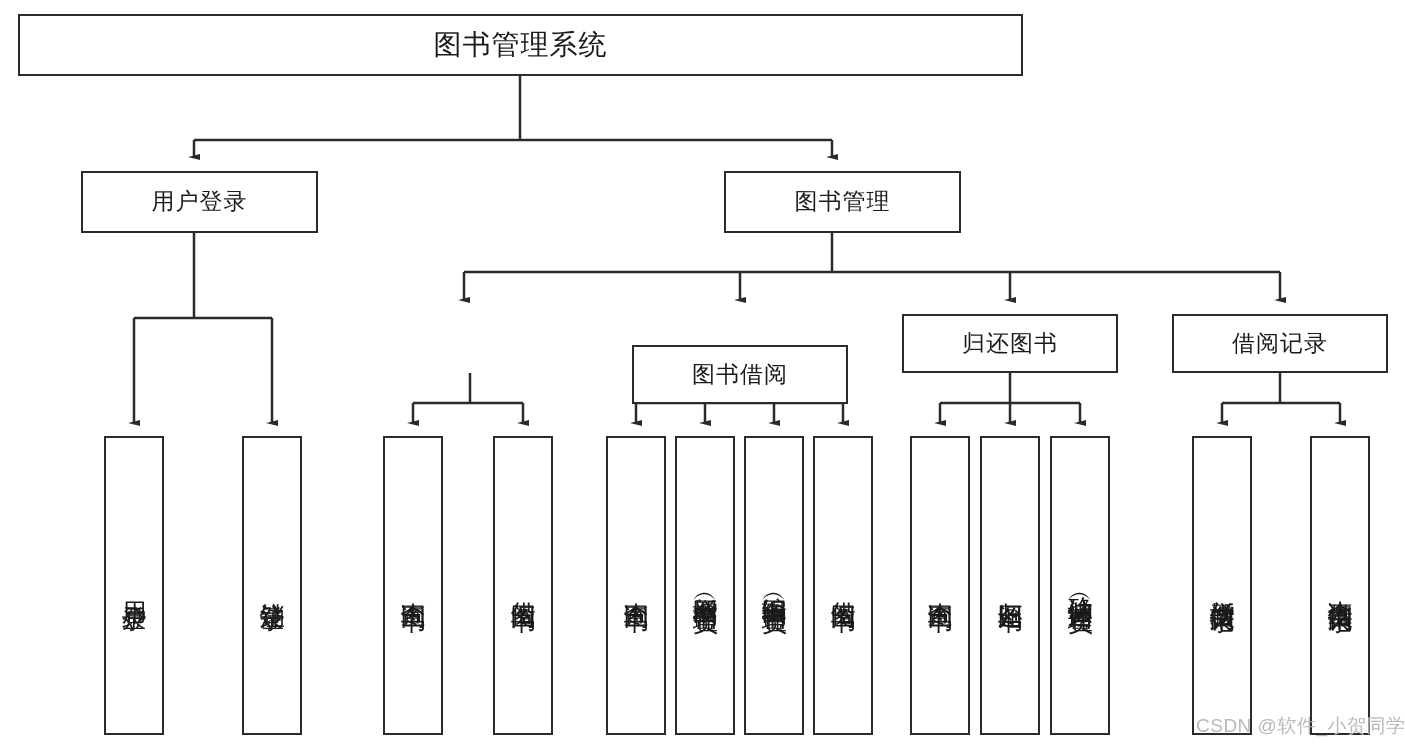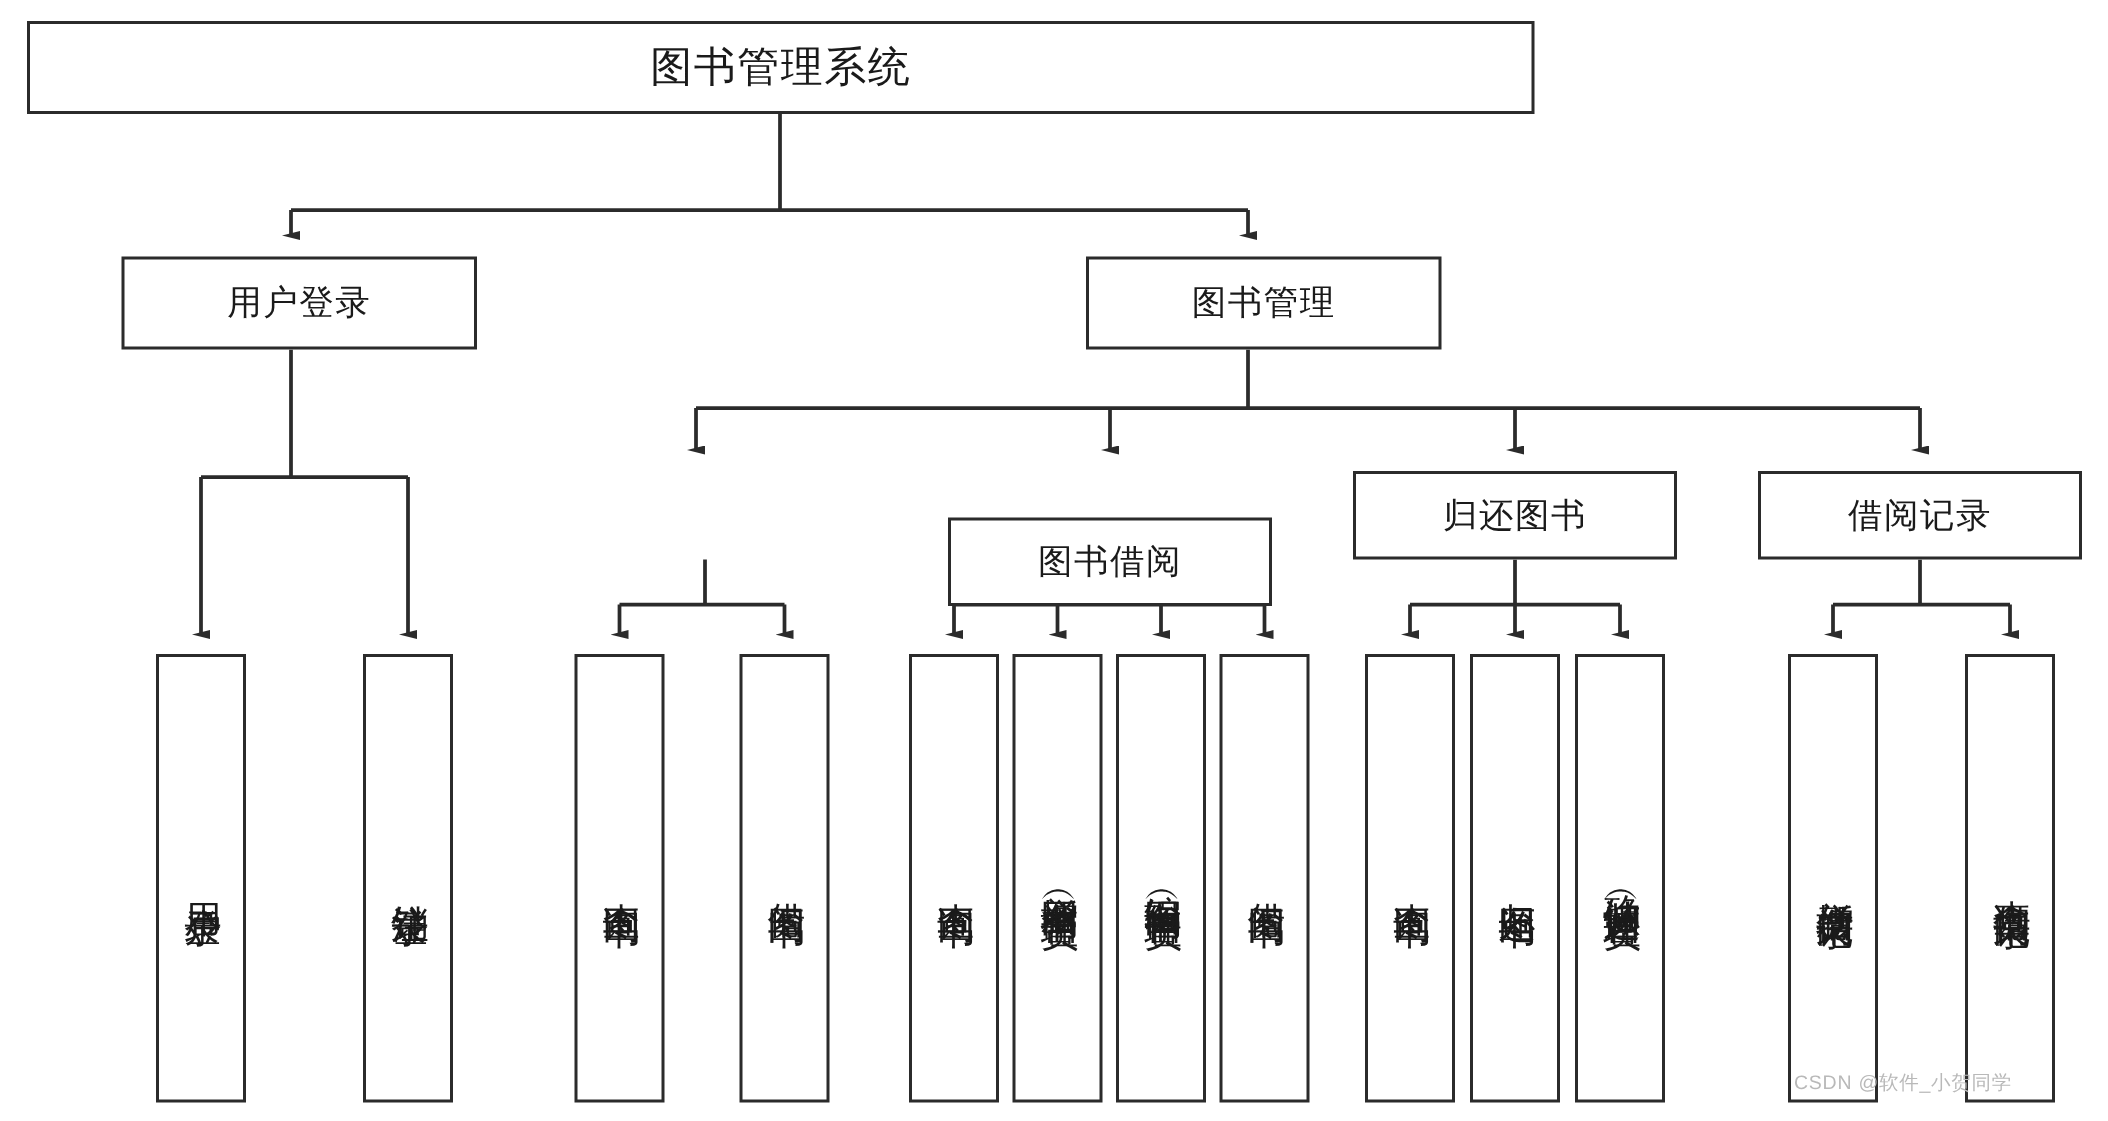--- a/index.html
+++ b/index.html
@@ -52,21 +52,21 @@
   .node-vertical .node-label {
     writing-mode: vertical-rl;
     text-orientation: upright;
     font-size: 25px;
     letter-spacing: 2px;
     white-space: nowrap;
   }
   .level-root .node-label { font-size: 28px; }
   .watermark {
     position: absolute;
-    font-size: 13px;
+    font-size: 19px;
     color: #b9b9b9;
     white-space: nowrap;
     letter-spacing: 0.5px;
   }
 </style>
 </head>
 <body>
 
 <div id="diagram-root">
 

